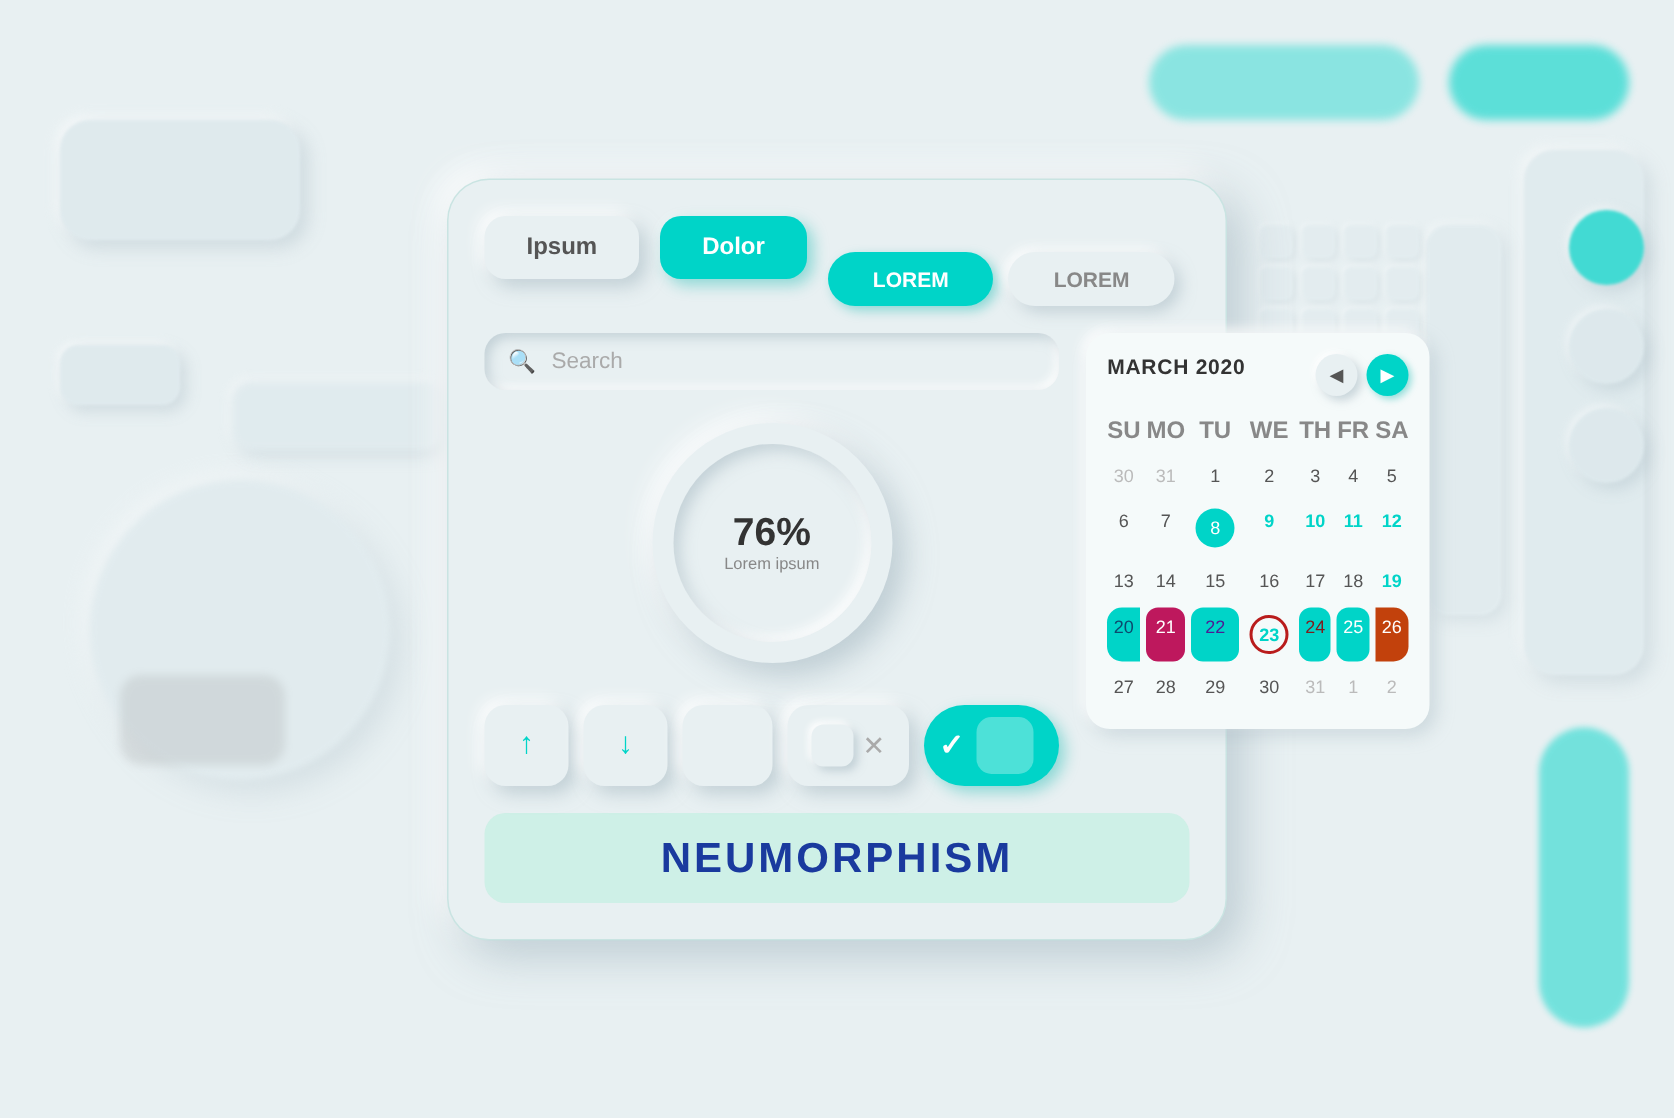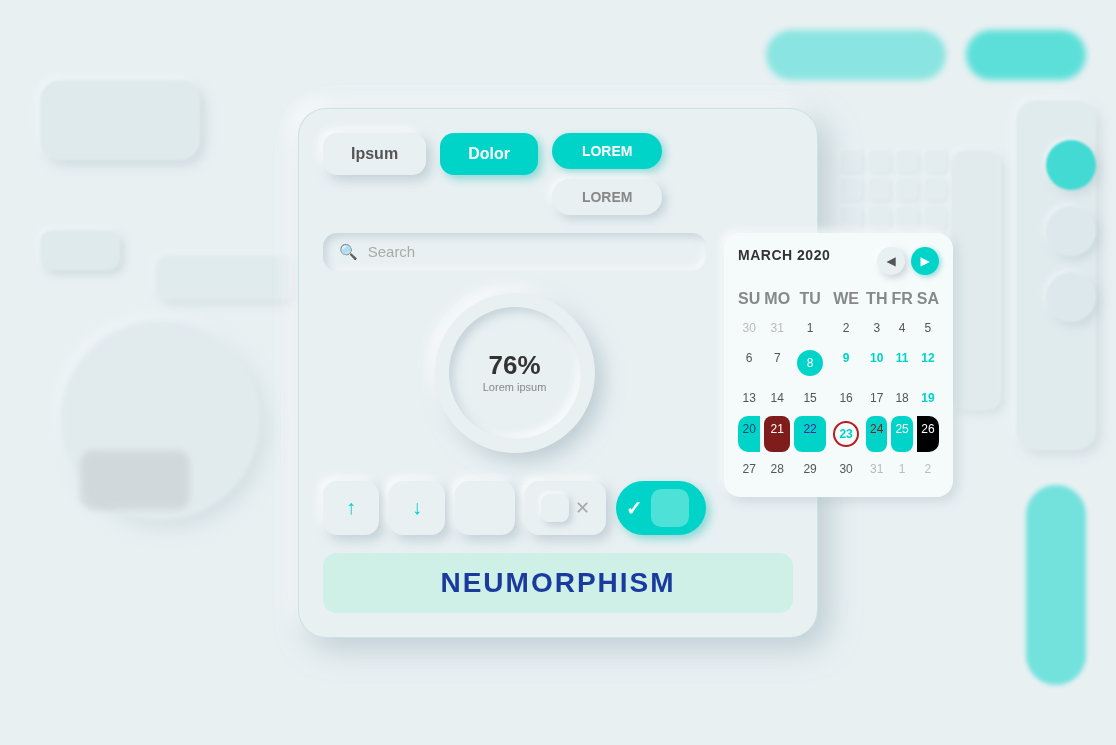--- a/index.html
+++ b/index.html
@@ -188,21 +188,21 @@
       box-shadow: 4px 4px 10px rgba(0,180,170,0.4), -2px -2px 6px rgba(255,255,255,0.3);
       font-size: 16px;
       font-weight: 700;
       color: white;
       cursor: pointer;
     }
 
     
     .right-buttons {
       display: flex;
-      flex-direction: column;
+      flex-direction: row;
       gap: 10px;
     }
 
     .btn-lorem-teal {
       padding: 10px 30px;
       border-radius: 30px;
       border: none;
       background: #00d4c8;
       color: white;
       font-weight: 700;
@@ -518,21 +518,21 @@
   <div class="bg-grid-cell"></div>
   <div class="bg-grid-cell"></div>
   <div class="bg-grid-cell"></div>
   <div class="bg-grid-cell"></div>
   <div class="bg-grid-cell"></div>
   <div class="bg-grid-cell"></div>
 </div>
 
 <div class="main-card">
 
-  <div style="display:flex; gap:14px; margin-bottom:18px; align-items:flex-start;">
+  <div style="display:flex; gap:14px; margin-bottom:18px; align-items:flex-end;">
     <div class="top-buttons">
       <button class="btn-ipsum">Ipsum</button>
       <button class="btn-dolor">Dolor</button>
     </div>
     <div class="right-buttons">
       <button class="btn-lorem-teal">LOREM</button>
       <button class="btn-lorem-outline">LOREM</button>
     </div>
   </div>
 
@@ -624,28 +624,28 @@
 
           <div class="cal-day">13</div>
           <div class="cal-day">14</div>
           <div class="cal-day">15</div>
           <div class="cal-day">16</div>
           <div class="cal-day">17</div>
           <div class="cal-day">18</div>
           <div class="cal-day teal-text">19</div>
 
           <div class="cal-day" style="background:#00d4c8;color:#0c4a6e;border-radius:10px 0 0 10px;">20</div>
-          <div class="cal-day" style="background:#7f1d1d;color:white;">21</div>
+          <div class="cal-day" style="background:#be185d;color:white;">21</div>
           <div class="cal-day" style="background:#00d4c8;color:#4c1d95;">22</div>
           <div class="cal-day" style="display:flex;align-items:center;justify-content:center;">
               <span style="border:2px solid #b91c1c;border-radius:50%;width:26px;height:26px;display:flex;align-items:center;justify-content:center;color:#00d4c8;font-weight:700;">23</span>
             </div>
           <div class="cal-day" style="background:#00d4c8;color:#7f1d1d;">24</div>
           <div class="cal-day" style="background:#00d4c8;color:white;">25</div>
-          <div class="cal-day" style="background:#000000;color:white;border-radius:0 10px 10px 0;">26</div>
+          <div class="cal-day" style="background:#c2410c;color:white;border-radius:0 10px 10px 0;">26</div>
 
           <div class="cal-day">27</div>
           <div class="cal-day">28</div>
           <div class="cal-day">29</div>
           <div class="cal-day">30</div>
           <div class="cal-day other-month">31</div>
           <div class="cal-day other-month">1</div>
           <div class="cal-day other-month">2</div>
         </div>
       </div>

